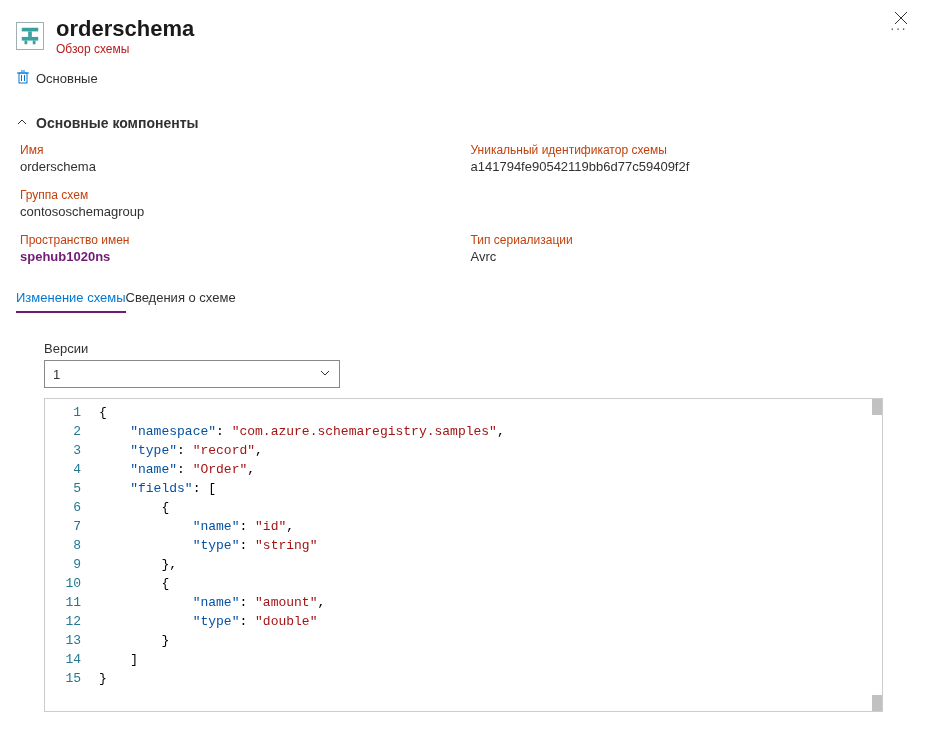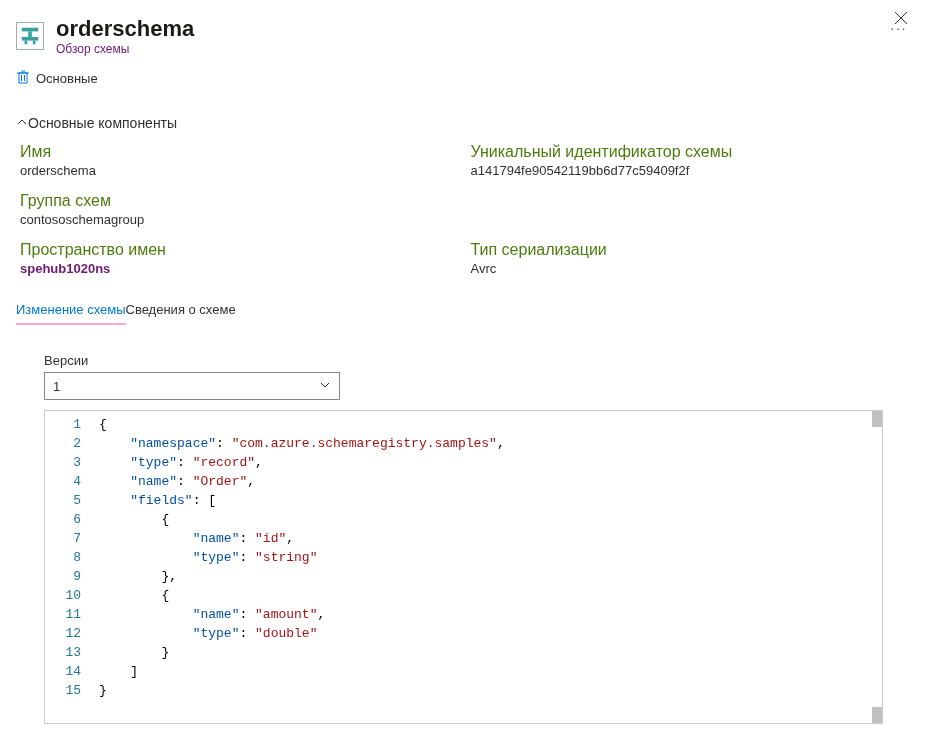--- a/index.html
+++ b/index.html
@@ -4,39 +4,39 @@
 <style>
 * { box-sizing: border-box; margin: 0; padding: 0; }
 body { font-family: "Segoe UI", Arial, sans-serif; font-size: 13px; color: #323130; background: #fff; }
 .page { width: 927px; padding: 16px 16px 20px 16px; position: relative; }
 
 .header { display: flex; align-items: flex-start; gap: 12px; }
 .header-icon { width: 28px; height: 28px; display: flex; align-items: center; justify-content: center; border: 1px solid #a0aeb2; margin-top: 6px; }
 .header-icon svg { width: 22px; height: 22px; }
 .header-text { flex: 1; }
 .header-title { font-size: 22px; font-weight: 600; color: #1b1a19; line-height: 1.2; }
-.header-subtitle { font-size: 12px; color: #701a75; margin-top: 0; }
+.header-subtitle { font-size: 12px; color: #b91c1c; margin-top: 0; }
 .header-more { font-size: 14px; color: #605e5c; letter-spacing: 1px; cursor: pointer; padding: 4px; }
 .close-btn { position: absolute; top: 8px; right: 16px; cursor: pointer; color: #605e5c; font-size: 16px; width: 20px; height: 20px; display: flex; align-items: center; justify-content: center; }
 
 .toolbar { margin-top: 14px; display: flex; align-items: center; gap: 6px; cursor: pointer; color: #323130; }
 .toolbar .trash-icon { color: #0078d4; }
 
 .section { margin-top: 28px; }
-.collapse-header { display: flex; align-items: flex-start; gap: 0; font-size: 14px; font-weight: 400; cursor: pointer; }
+.collapse-header { display: flex; align-items: flex-start; gap: 8px; font-size: 14px; font-weight: 700; cursor: pointer; }
 .chevron { display: inline-block; }
 
 .props { display: grid; grid-template-columns: 1fr 1fr; column-gap: 10px; row-gap: 14px; margin-top: 12px; margin-left: 4px; }
-.prop-label { font-size: 16px; color: #4d7c0f; margin-bottom: 2px; }
+.prop-label { font-size: 12px; color: #c2410c; margin-bottom: 2px; }
 .prop-value { font-size: 13px; color: #323130; }
 .prop-link { color: #701a75; cursor: pointer; font-weight: bold; }
 
 .tabs { display: flex; gap: 0; margin-top: 20px; border-bottom: none; }
 .tab { font-size: 13px; padding: 6px 0 6px 0; cursor: pointer; color: #323130; margin-right: 0; }
-.tab.active { color: #0078d4; border-bottom: 2px solid #f9a8d4; }
+.tab.active { color: #0078d4; border-bottom: 2px solid #701a75; }
 
 .versions { margin-top: 28px; margin-left: 28px; width: 296px; }
 .versions-label { font-size: 13px; margin-bottom: 4px; }
 .version-select { width: 100%; height: 28px; border: 1px solid #8a8886; padding: 0 8px; display: flex; align-items: center; justify-content: space-between; cursor: pointer; font-size: 13px; }
 .version-select .chev { font-size: 12px; }
 
 .editor { margin: 10px 28px 0 28px; border: 1px solid #ccc; height: 314px; display: flex; overflow: hidden; position: relative; }
 .gutter { width: 48px; background: #fff; text-align: right; padding: 4px 12px 4px 4px; font-family: Consolas, 'Courier New', monospace; font-size: 13px; color: #237893; line-height: 19px; user-select: none; }
 .gutter div { height: 19px; }
 .code { flex: 1; padding: 4px 6px; font-family: Consolas, 'Courier New', monospace; font-size: 13px; line-height: 19px; white-space: pre; overflow: auto; }

